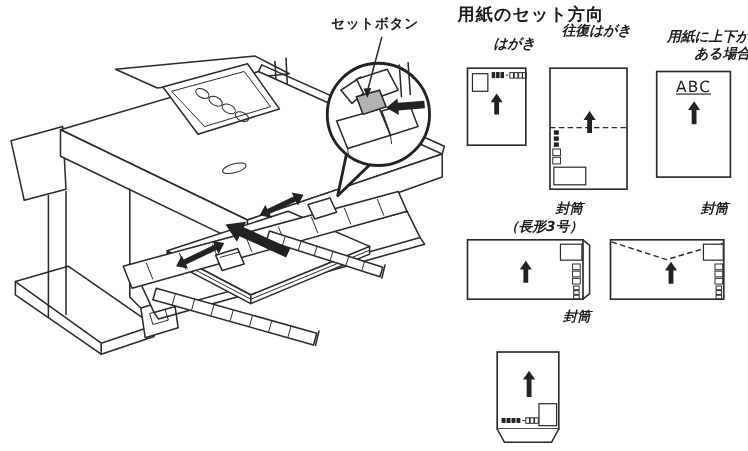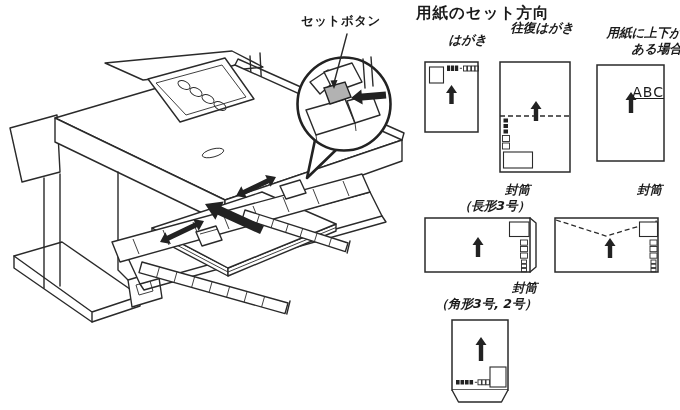--- a/index.html
+++ b/index.html
@@ -3,21 +3,21 @@
 <meta charset="utf-8">
 <style>
   html,body{margin:0;padding:0;background:#fff;}
   #page{position:relative;width:680px;height:410px;background:#fff;overflow:hidden;
         font-family:"DejaVu Sans","Liberation Sans",sans-serif;color:#1a1a1a;}
   svg{position:absolute;left:0;top:0;}
   .lbl{position:absolute;font-weight:600;font-size:12.5px;line-height:15px;text-align:right;white-space:nowrap;font-style:italic;}
   .lbl2{line-height:15.5px;white-space:pre-line;}
   #heading{position:absolute;left:416px;top:3px;font-size:15.5px;font-weight:700;letter-spacing:1px;}
   #setbtn-label{position:absolute;left:301px;top:13px;font-size:12.5px;font-weight:600;letter-spacing:.5px;}
-  #abc-text{position:absolute;left:597px;top:84px;width:67px;text-align:right;font-size:14px;font-weight:400;letter-spacing:1px;text-decoration:underline;}
+  #abc-text{position:absolute;left:597px;top:72px;width:67px;text-align:center;font-size:14px;font-weight:400;letter-spacing:1px;text-decoration:underline;}
   .ln{stroke:#2a2a2a;fill:none;stroke-width:1.4;stroke-linejoin:round;stroke-linecap:round;}
   .fw{stroke:#2a2a2a;fill:#fff;stroke-width:1.4;stroke-linejoin:round;}
   .thin{stroke:#2a2a2a;fill:none;stroke-width:.9;}
   .blk{fill:#222;stroke:none;}
   .box{stroke:#2a2a2a;fill:#fff;stroke-width:1.1;}
   .rect{stroke:#2a2a2a;fill:#fff;stroke-width:1.5;}
   .dash{stroke:#2a2a2a;fill:none;stroke-width:1.3;stroke-dasharray:5 3;}
 </style>
 </head>
 <body>
@@ -193,14 +193,14 @@
   <div id="setbtn-label">セットボタン</div>
 
   <div class="lbl" style="left:417px;top:32px;width:70px;">はがき</div>
   <div class="lbl" style="left:496px;top:20px;width:78px;">往復はがき</div>
 
   <div class="lbl lbl2" style="left:578px;top:25px;width:104px;"><span>用紙に上下が</span><br><span>ある場合</span></div>
   <div id="abc-text">ABC</div>
 
   <div class="lbl lbl2" style="left:425px;top:182px;width:105px;"><span>封筒</span><br><span>（長形3号）</span></div>
   <div class="lbl lbl2" style="left:550px;top:182px;width:112px;"><span>封筒</span><br></div>
-  <div class="lbl lbl2" style="left:423px;top:280px;width:114px;"><span>封筒</span><br><span>（角形3号, 2号）</span></div>
+  <div class="lbl lbl2" style="left:423px;top:280px;width:114px;"><span>封筒</span><br></div>
 </div>
 
 </body></html>

